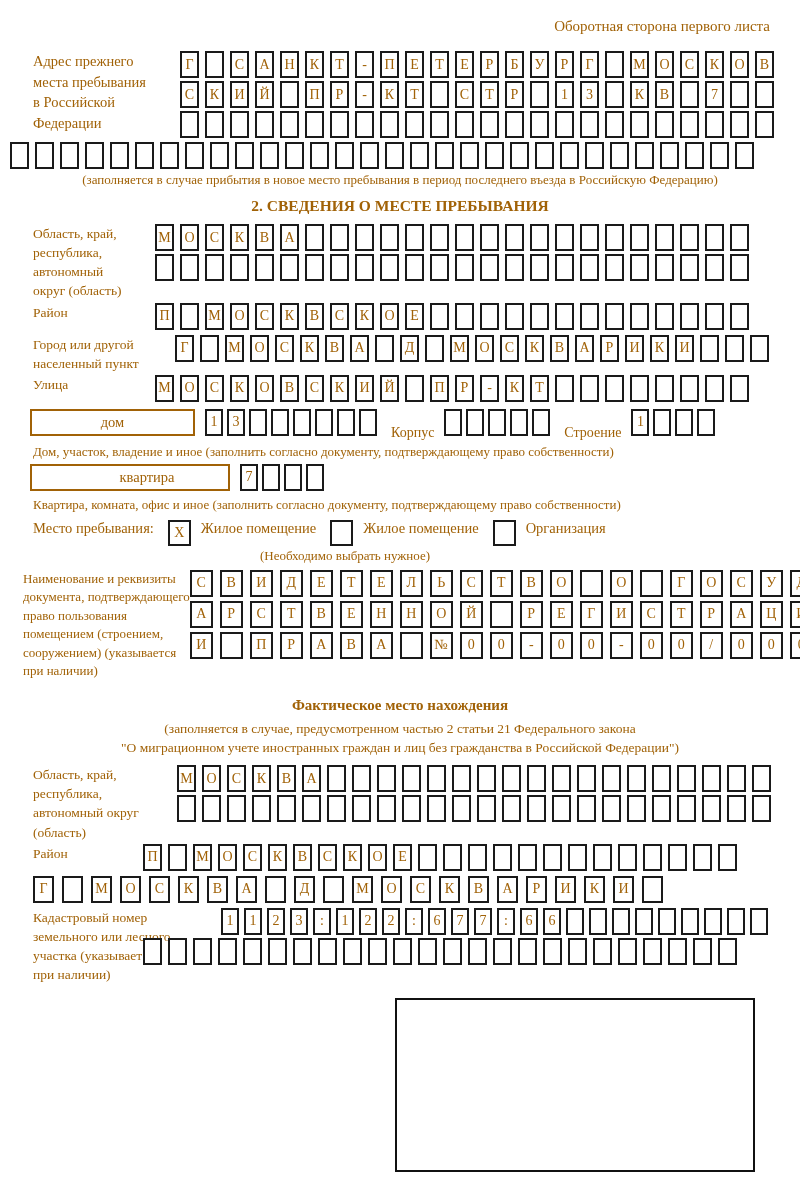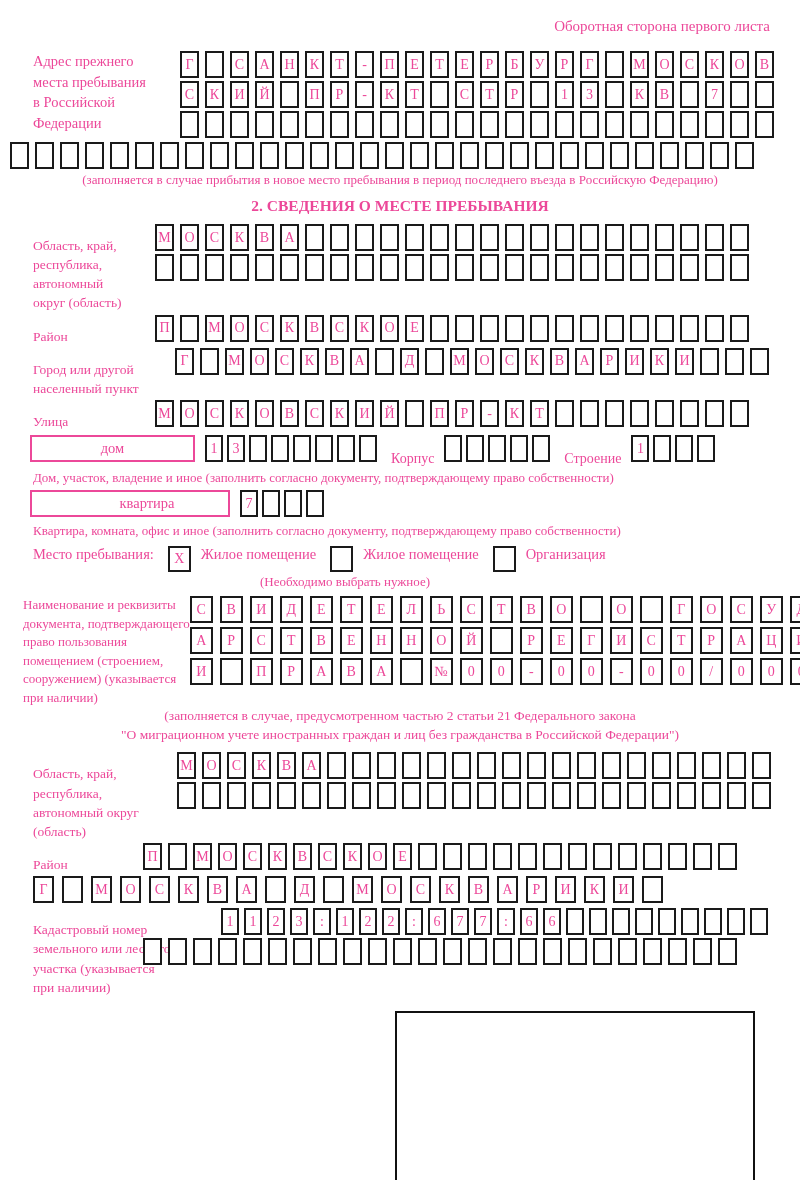--- a/index.html
+++ b/index.html
@@ -1,18 +1,18 @@
 <!DOCTYPE html>
 <html><head>
 <meta charset="utf-8">
 <style>
   html,body{margin:0;padding:0;background:#ffffff;}
   .page{
     position:relative;width:800px;height:1180px;background:#fff;overflow:hidden;
-    font-family:"Liberation Serif","DejaVu Serif",serif;color:#ec4899;
+    font-family:"Liberation Serif","DejaVu Serif",serif;color:#a16207;
   }
   .corner{text-align:right;padding:18px 30px 0 0;font-size:15px;}
   .label{font-size:13.5px;line-height:1.42;white-space:pre;}
   .cells{display:flex;gap:6px;margin:0 0 3px 0;}
   .cell{
     flex:0 0 19px;height:27px;box-sizing:border-box;border:2px solid #1a1a1a;
     display:flex;align-items:center;justify-content:center;
     font-size:14px;background:#fff;
   }
   .cells-wide .cell{flex:0 0 23px;}
@@ -22,25 +22,25 @@
   .cells-roomy{gap:8px;}
   .cells-roomy .cell{flex:0 0 21px;}
   .cells-sm{gap:4px;}
   .cells-sm .cell{flex:0 0 18px;}
   .prev{display:flex;margin:16px 0 0 33px;}
   .prev .label{flex:0 0 147px;font-size:14.5px;}
   .full-row{margin:1px 0 2px 10px;}
   .note-center{text-align:center;font-size:13px;margin:3px 0 4px;}
   .sec-title{text-align:center;font-weight:bold;font-size:15.5px;margin:9px 0 9px;}
   .field{display:flex;margin:0 0 2px 33px;}
-  .field .label{flex:0 0 122px;margin-top:12px;}
+  .field .label{flex:0 0 122px;}
   .field .label-city{flex:0 0 142px;}
   .houserow{display:flex;align-items:flex-start;margin:4px 0 3px 30px;}
   .widebox{
-    box-sizing:border-box;border:2px solid #ec4899;height:27px;
+    box-sizing:border-box;border:2px solid #a16207;height:27px;
     display:flex;align-items:center;justify-content:center;font-size:14.5px;background:#fff;
   }
   .box-dom{width:165px;margin-right:10px;}
   .box-kv{width:200px;margin-right:10px;padding-left:34px;}
   .inline-lbl{font-size:14px;margin:16px 10px 0 14px;white-space:nowrap;}
   .sub-note{font-size:13px;margin:0 16px 3px 33px;}
   .stayrow{display:flex;align-items:flex-start;margin:7px 0 2px 33px;font-size:14.5px;}
   .checkbox{
     box-sizing:border-box;flex:0 0 23px;width:23px;height:26px;border:2px solid #1a1a1a;
     display:flex;align-items:center;justify-content:center;font-size:14px;margin:0 10px 0 14px;
@@ -467,20 +467,21 @@
           <span class="cell">0</span>
           <span class="cell">0</span>
           <span class="cell">/</span>
           <span class="cell">0</span>
           <span class="cell">0</span>
           <span class="cell">0</span>
         </div>
     </div>
   </div>
 
+  <div class="al-title">Фактическое место нахождения</div>
   <div class="al-note">(заполняется в случае, предусмотренном частью 2 статьи 21 Федерального закона</div>
   <div class="al-note">"О миграционном учете иностранных граждан и лиц без гражданства в Российской Федерации")</div>
 
   <div class="al-fields">
     <div class="field">
       <div class="label label-alregion">Область, край,
 республика,
 автономный округ
 (область)</div>
       <div>

